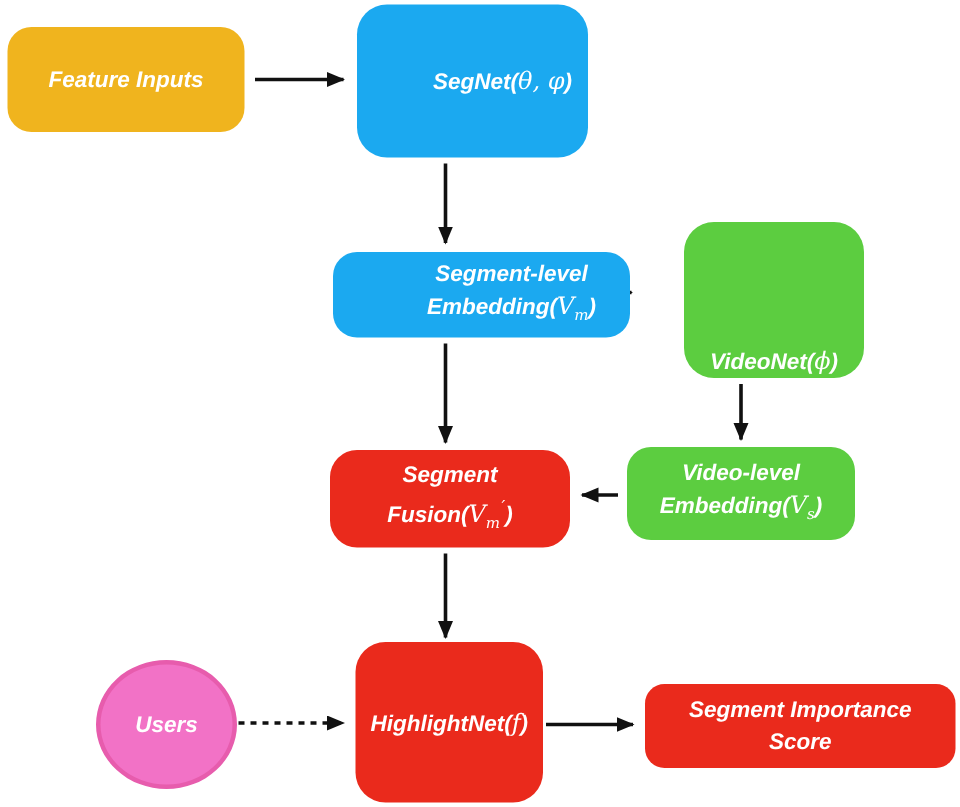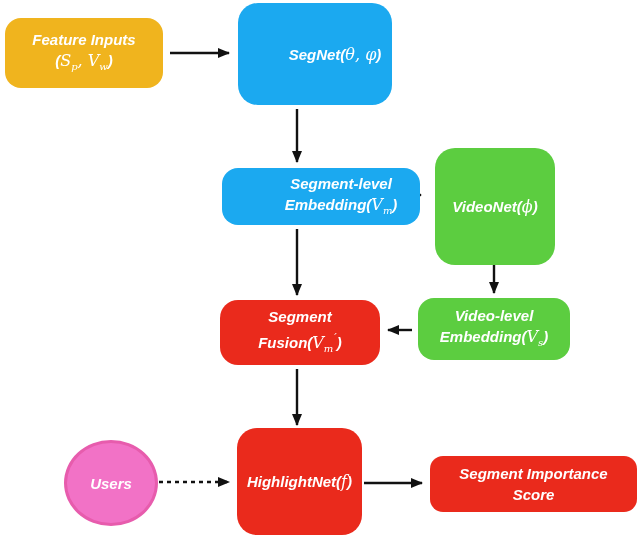--- a/index.html
+++ b/index.html
@@ -60,39 +60,36 @@
     <line x1="297" y1="229" x2="297" y2="295" marker-end="url(#ah)"></line>
     <line x1="494" y1="256" x2="494" y2="293" marker-end="url(#ah)"></line>
     <line x1="412" y1="330" x2="388" y2="330" marker-end="url(#ah)"></line>
     <line x1="297" y1="369" x2="297" y2="425" marker-end="url(#ah)"></line>
     <line class="dashed" x1="159" y1="482" x2="229" y2="482" marker-end="url(#ah)"></line>
     <line x1="364" y1="483" x2="422" y2="483" marker-end="url(#ah)"></line>
   </svg>
 
   <div class="node c-yellow" style="left:5px; top:18px; width:158px; height:70px; border-radius:16px;">
     <div>Feature Inputs</div>
-    <div class="math">
-      <span>(</span><span class="mi">S</span><span class="sub">p</span><span class="mi">, </span><span class="mi">V</span><span class="sub">w</span><span>)</span>
-    </div>
   </div>
 
   <div class="node c-blue" style="left:238px; top:3px; width:114px; height:102px; border-radius:20px;">
     <div class="math">
       <span>SegNet(</span><span class="mi">θ</span><span class="mi">, </span><span class="mi">φ</span><span>)</span>
     </div>
   </div>
 
   <div class="node c-blue" style="left:222px; top:168px; width:158px; height:57px; border-radius:16px;">
     <div>Segment-level</div>
     <div class="math">
       <span>Embedding(</span><span class="mi">V</span><span class="sub">m</span><span>)</span>
     </div>
   </div>
 
-  <div class="node c-green" style="left:435px; top:148px; width:120px; height:117px; border-radius:20px;">
+  <div class="node c-green" style="left:456px; top:148px; width:120px; height:104px; border-radius:20px;justify-content:flex-end;">
     <div class="math">
       <span>VideoNet(</span><span class="mi">ϕ</span><span>)</span>
     </div>
   </div>
 
   <div class="node c-red" style="left:220px; top:300px; width:160px; height:65px; border-radius:18px;">
     <div>Segment</div>
     <div class="math">
       <span>Fusion(</span><span class="mi">V</span><span class="sub">m</span><span class="prime">′</span><span>)</span>
     </div>

